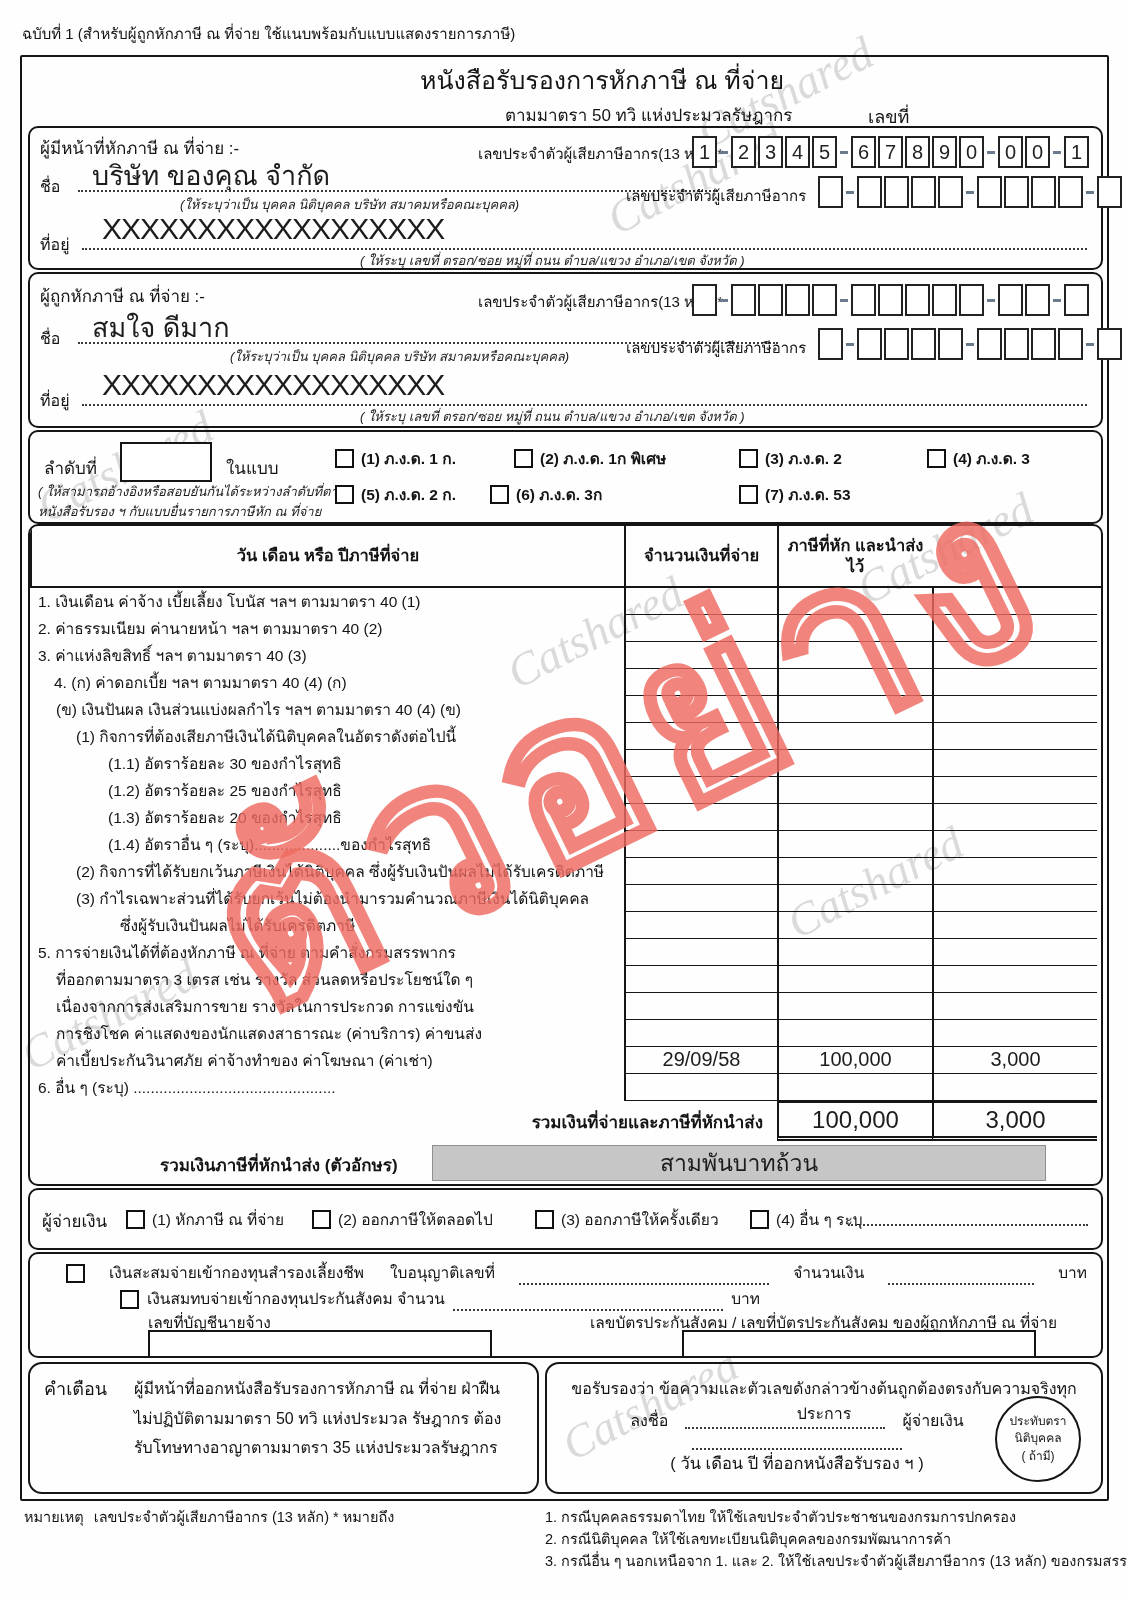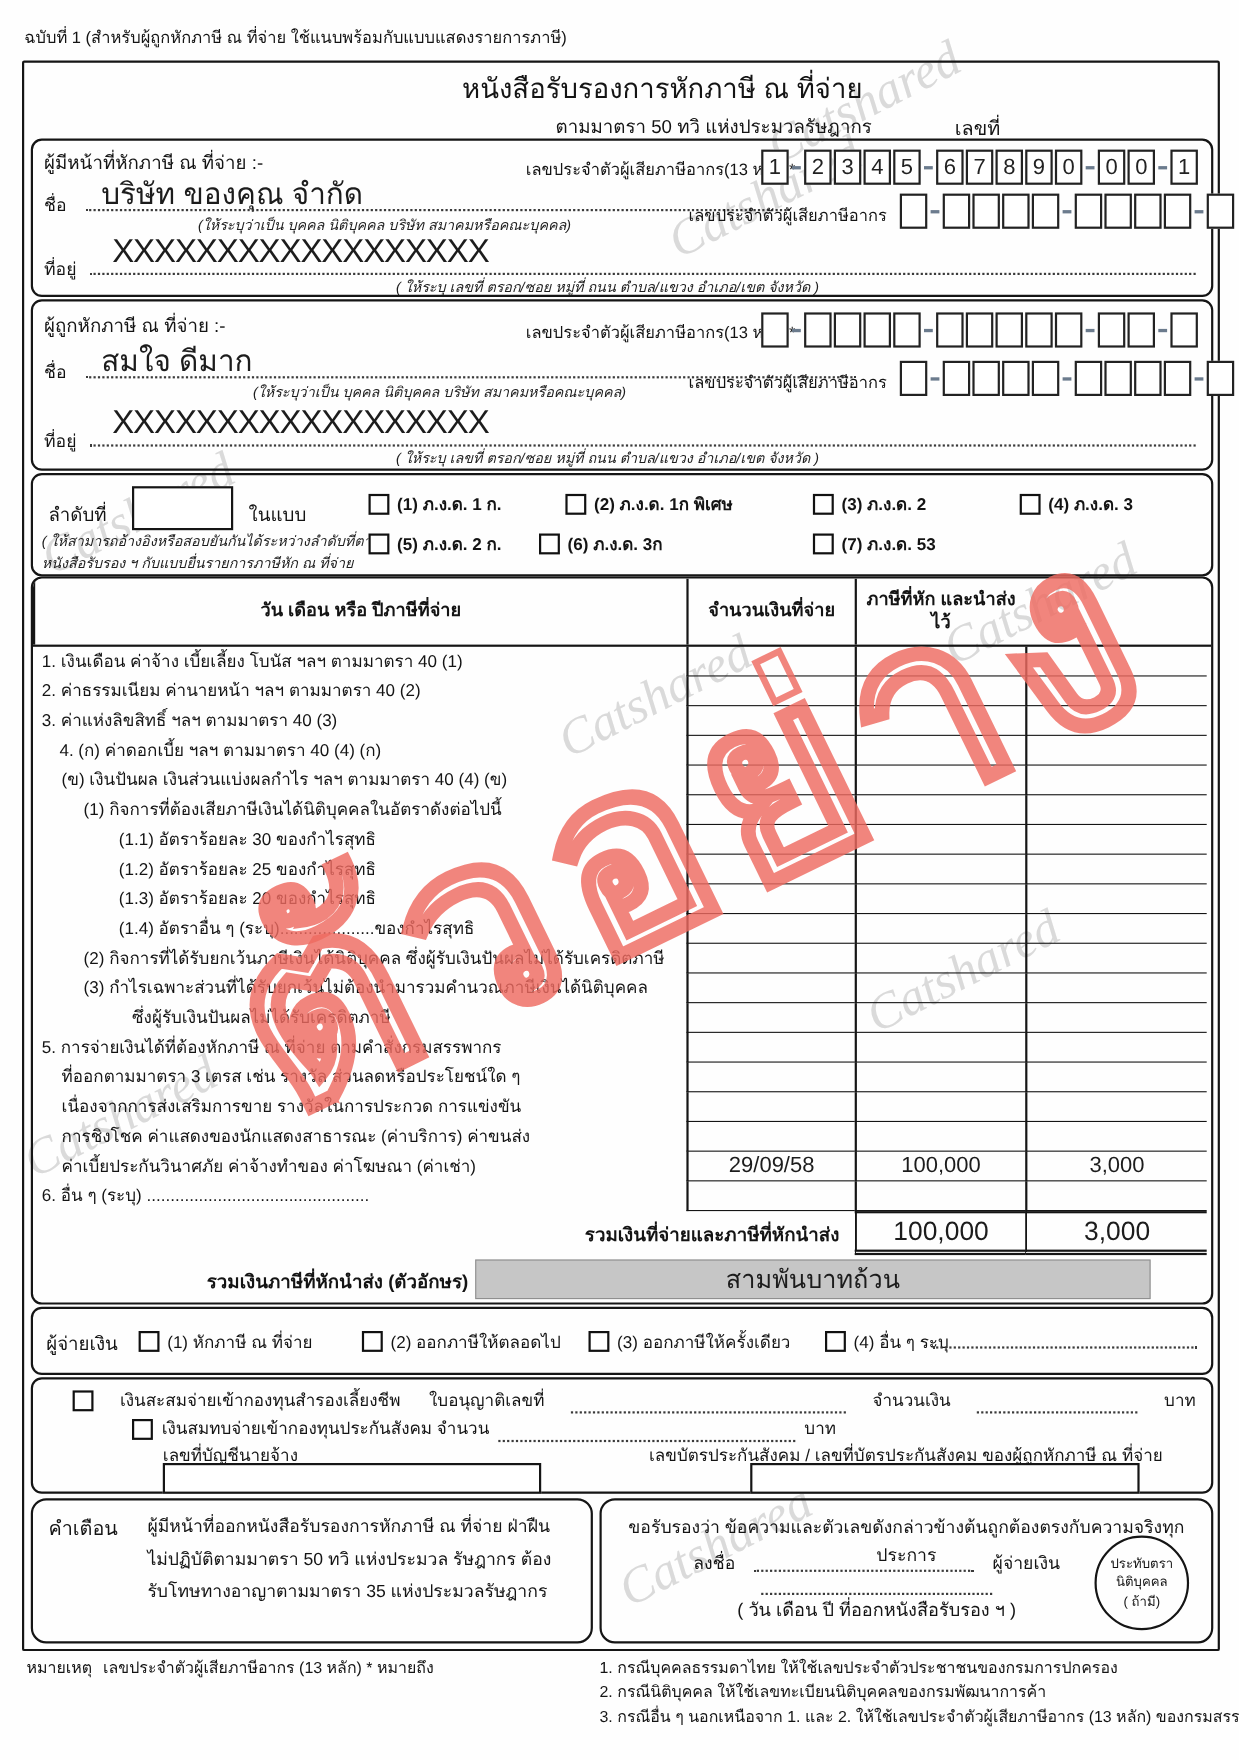--- a/index.html
+++ b/index.html
@@ -42,21 +42,21 @@
   .t-desc{font-size:15.5px;line-height:27px;white-space:nowrap;overflow:hidden;}
   .t-cell{border-left:2px solid #151515;border-bottom:1.5px solid #151515;text-align:center;
           font-size:20px;line-height:25px;color:#1c1c1c;}
   .t-total{height:40px;}
   .t-total-label{display:flex;align-items:center;justify-content:flex-end;
                  font-weight:bold;font-size:17px;padding-right:14px;}
   .t-total-cell{border-left:2px solid #151515;border-top:2px solid #151515;
                 border-bottom:5px double #151515;display:flex;align-items:center;
                 justify-content:center;font-size:24px;color:#1c1c1c;}
   .words-row{position:relative;height:45px;}
-  .words-label{position:absolute;left:130px;top:10px;font-weight:bold;font-size:17px;margin-left:28px;}
+  .words-label{position:absolute;left:130px;top:10px;font-weight:bold;font-size:17px;}
   .words-box{position:absolute;left:402px;top:4px;width:612px;height:34px;background:#c6c6c6;
              border:1px solid #8f8f8f;display:flex;align-items:center;justify-content:center;
              font-size:23px;color:#1c1c1c;}
   .seal{position:absolute;width:82px;height:82px;border:2px solid #151515;border-radius:50%;
         display:flex;flex-direction:column;align-items:center;justify-content:center;
         font-size:12px;line-height:1.45;text-align:center;}
   .opt{position:absolute;display:flex;align-items:center;gap:7px;font-size:15.5px;white-space:nowrap;}
   .rect-field{position:absolute;border:2px solid #151515;background:#fff;}
   .fn-line{font-size:14.5px;line-height:22px;white-space:nowrap;}
 </style>
@@ -360,21 +360,21 @@
     </div>
   </div>
 
   <div class="box" style="left:28px;top:1188px;width:1071px;height:58px">
     <div class="abs b" style="left:12px;top:17px;font-size:17px">ผู้จ่ายเงิน</div>
     <div id="payer-type-opts">
         <div class="opt" style="left: 96px; top: 17px; text-align: center;">
           <span class="cb"></span>
           <span>(1) หักภาษี ณ ที่จ่าย</span>
         </div>
-        <div class="opt" style="left: 299px; top: 17px;">
+        <div class="opt" style="left: 282px; top: 17px;">
           <span class="cb"></span>
           <span>(2) ออกภาษีให้ตลอดไป</span>
         </div>
         <div class="opt" style="left: 505px; top: 17px;">
           <span class="cb"></span>
           <span>(3) ออกภาษีให้ครั้งเดียว</span>
         </div>
         <div class="opt" style="left: 720px; top: 17px;">
           <span class="cb"></span>
           <span>(4) อื่น ๆ ระบุ</span>

